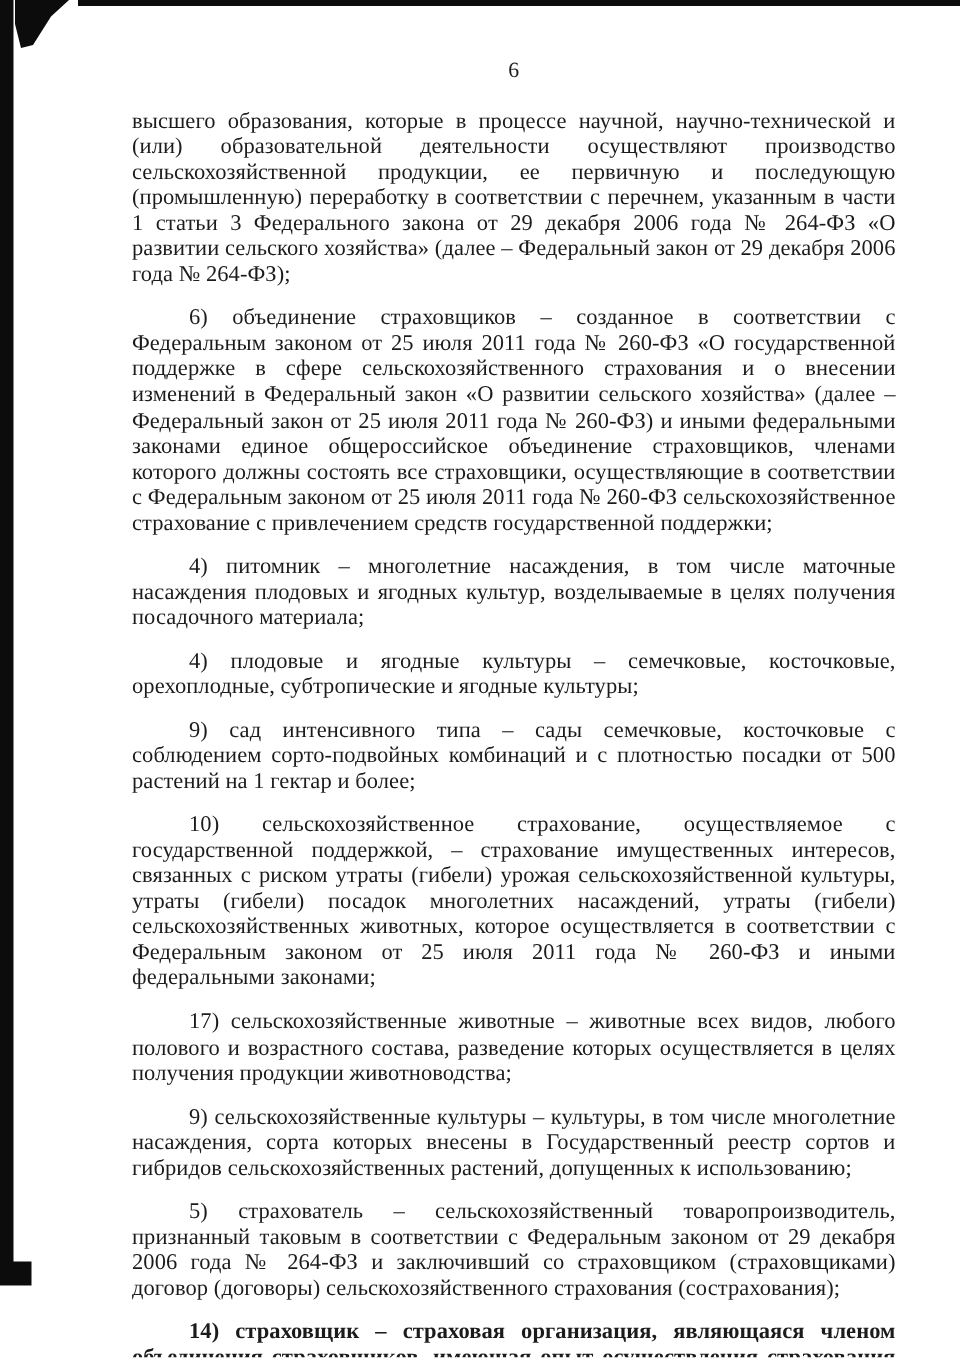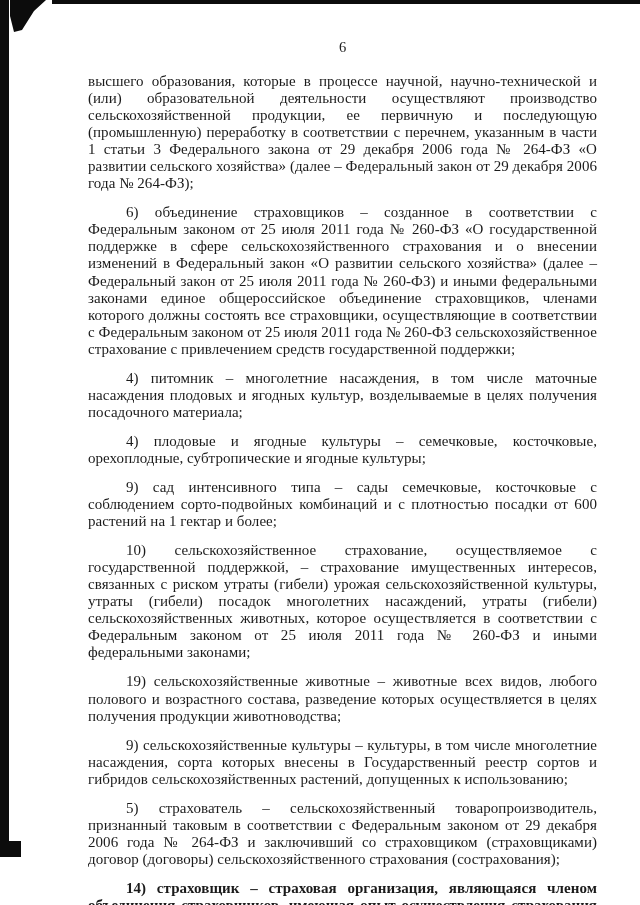--- a/index.html
+++ b/index.html
@@ -65,21 +65,21 @@
   </div>
   <div class="artifact artifact-bottom-nub"></div>
 
   <div class="page-number">6</div>
 
   <main class="text-block">
       <p class="no-indent">высшего образования, которые в процессе научной, научно-технической и (или) образовательной деятельности осуществляют производство сельскохозяйственной продукции, ее первичную и последующую (промышленную) переработку в соответствии с перечнем, указанным в части 1 статьи 3 Федерального закона от 29 декабря 2006 года № 264-ФЗ «О развитии сельского хозяйства» (далее – Федеральный закон от 29 декабря 2006 года № 264-ФЗ);</p>
       <p class="">6) объединение страховщиков – созданное в соответствии с Федеральным законом от 25 июля 2011 года № 260-ФЗ «О государственной поддержке в сфере сельскохозяйственного страхования и о внесении изменений в Федеральный закон «О развитии сельского хозяйства» (далее – Федеральный закон от 25 июля 2011 года № 260-ФЗ) и иными федеральными законами единое общероссийское объединение страховщиков, членами которого должны состоять все страховщики, осуществляющие в соответствии с Федеральным законом от 25 июля 2011 года № 260-ФЗ сельскохозяйственное страхование с привлечением средств государственной поддержки;</p>
       <p class="">4) питомник – многолетние насаждения, в том числе маточные насаждения плодовых и ягодных культур, возделываемые в целях получения посадочного материала;</p>
       <p class="">4) плодовые и ягодные культуры – семечковые, косточковые, орехоплодные, субтропические и ягодные культуры;</p>
-      <p class="">9) сад интенсивного типа – сады семечковые, косточковые с соблюдением сорто-подвойных комбинаций и с плотностью посадки от 600 растений на 1 гектар и более;</p>
+      <p class="">9) сад интенсивного типа – сады семечковые, косточковые с соблюдением сорто-подвойных комбинаций и с плотностью посадки от 500 растений на 1 гектар и более;</p>
       <p class="">10) сельскохозяйственное страхование, осуществляемое с государственной поддержкой, – страхование имущественных интересов, связанных с риском утраты (гибели) урожая сельскохозяйственной культуры, утраты (гибели) посадок многолетних насаждений, утраты (гибели) сельскохозяйственных животных, которое осуществляется в соответствии с Федеральным законом от 25 июля 2011 года № 260-ФЗ и иными федеральными законами;</p>
-      <p class="">19) сельскохозяйственные животные – животные всех видов, любого полового и возрастного состава, разведение которых осуществляется в целях получения продукции животноводства;</p>
+      <p class="">17) сельскохозяйственные животные – животные всех видов, любого полового и возрастного состава, разведение которых осуществляется в целях получения продукции животноводства;</p>
       <p class="">9) сельскохозяйственные культуры – культуры, в том числе многолетние насаждения, сорта которых внесены в Государственный реестр сортов и гибридов сельскохозяйственных растений, допущенных к использованию;</p>
       <p class="">5) страхователь – сельскохозяйственный товаропроизводитель, признанный таковым в соответствии с Федеральным законом от 29 декабря 2006 года № 264-ФЗ и заключивший со страховщиком (страховщиками) договор (договоры) сельскохозяйственного страхования (сострахования);</p>
       <p class=" justify-last">14) страховщик – страховая организация, являющаяся членом объединения страховщиков, имеющая опыт осуществления страхования в области сельского хозяйства не менее пяти лет, размер собственных средств (капитала) не менее трех миллиардов рублей по состоянию на 31 марта года, предшествующего текущему году, и соответствующая иным требованиям к финансовой</p>
     </main>
 
 </div>
 
 </body></html>

